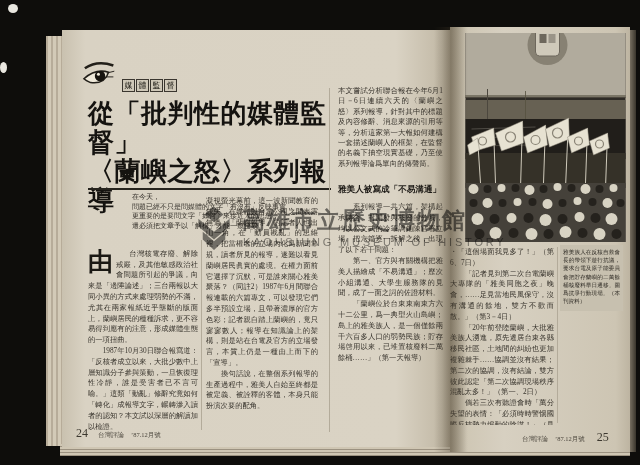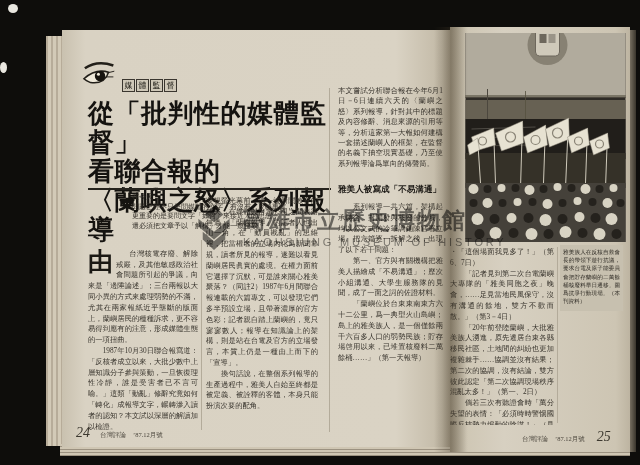--- a/index.html
+++ b/index.html
@@ -25,21 +25,21 @@
   
   #title{left:88px;top:99px;width:250px;font-weight:bold;color:#151310;
     font-size:26px;line-height:29px;letter-spacing:0.5px;}
   #intro{left:88px;top:193px;width:250px;font-size:7px;line-height:9.5px;color:#34302a;white-space:pre-line;}
   
   .coltxt{font-size:7.3px;line-height:10.8px;color:#37332c;text-align:justify;white-space:pre-wrap;overflow:hidden;}
   .vline{width:1px;background:#b3ab9a;}
   .dropcap{float:left;font-size:25px;line-height:23px;font-weight:bold;color:#1a1813;margin:1px 3px 0 0;}
   
   .footer{font-size:6.5px;color:#4a453c;}
-  .pgnum{font-style:italic;font-size:14px;color:#3c382f;font-family:"Liberation Serif",serif;}
+  .pgnum{font-size:12px;color:#3c382f;font-family:"Liberation Serif",serif;}
   
   #watermark{left:168px;top:203px;width:320px;height:52px;opacity:0.85;mix-blend-mode:multiply;}
   #wm-title{left:74px;top:2px;font-size:23px;letter-spacing:2px;font-weight:bold;color:#646464;white-space:nowrap;
     font-family:"Liberation Serif",serif;}
   #wm-sub{left:75px;top:33px;font-size:11px;letter-spacing:2.8px;color:#7c7c7c;white-space:nowrap;
     font-family:"Liberation Sans",sans-serif;}
 </style>
 </head>
 <body>
 
@@ -62,21 +62,20 @@
         <circle cx="17.3" cy="16.3" r="1.6" fill="#efe9da"></circle>
         <path d="M26,15 L34,13 M25,19 L33,19" stroke="#221f19" stroke-width="1"></path>
       </svg>
       <div class="abs" style="left:40px;top:16px;white-space:nowrap;">
         <span class="badge-box">媒</span><span class="badge-box">體</span><span class="badge-box">監</span><span class="badge-box">督</span>
       </div>
     </div>
 
     <div class="abs" id="title" style="left:26px;top:69px;">
       <div>從「批判性的媒體監督」</div>
-      <div>看聯合報的</div>
       <div>〈蘭嶼之怒〉系列報導</div>
     </div>
     <div class="abs" style="left:26px;top:158px;width:243px;height:2px;background:#26231d;"></div>
 
     <div class="abs" id="intro" style="left:26px;top:163px;margin-left:44px;">在今天，
 問題已經不只是問媒體的文字「有沒有」反映事實，
 更重要的是要問文字「如何」來接近人的思想，
 還必須把文章予以「解構」才能一窺全貌。</div>
 
     <div class="abs vline" style="left:139px;top:210px;height:190px;"></div>

